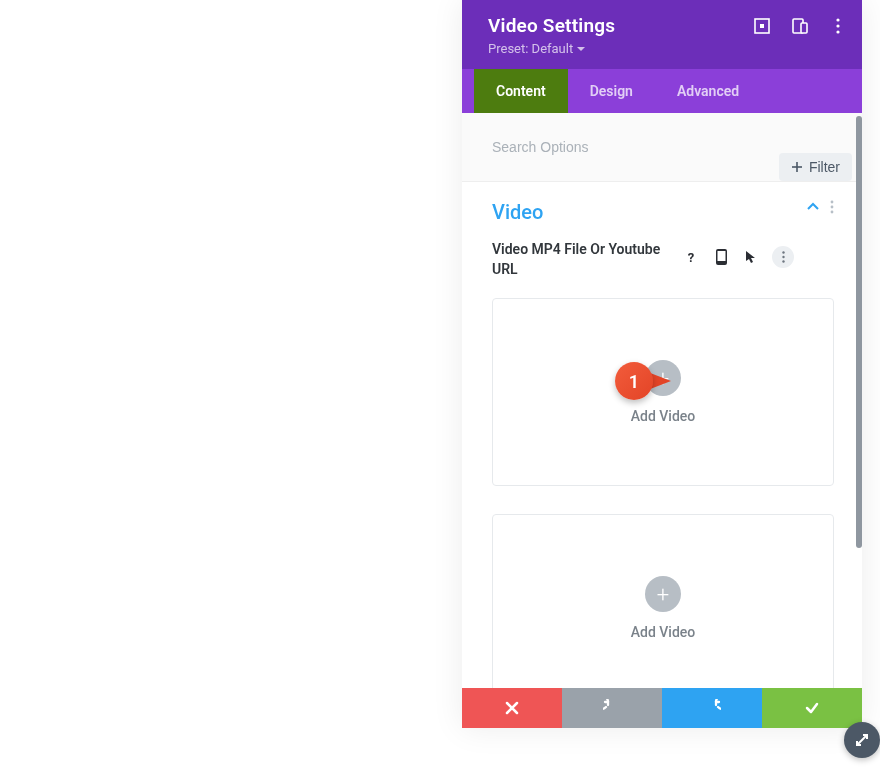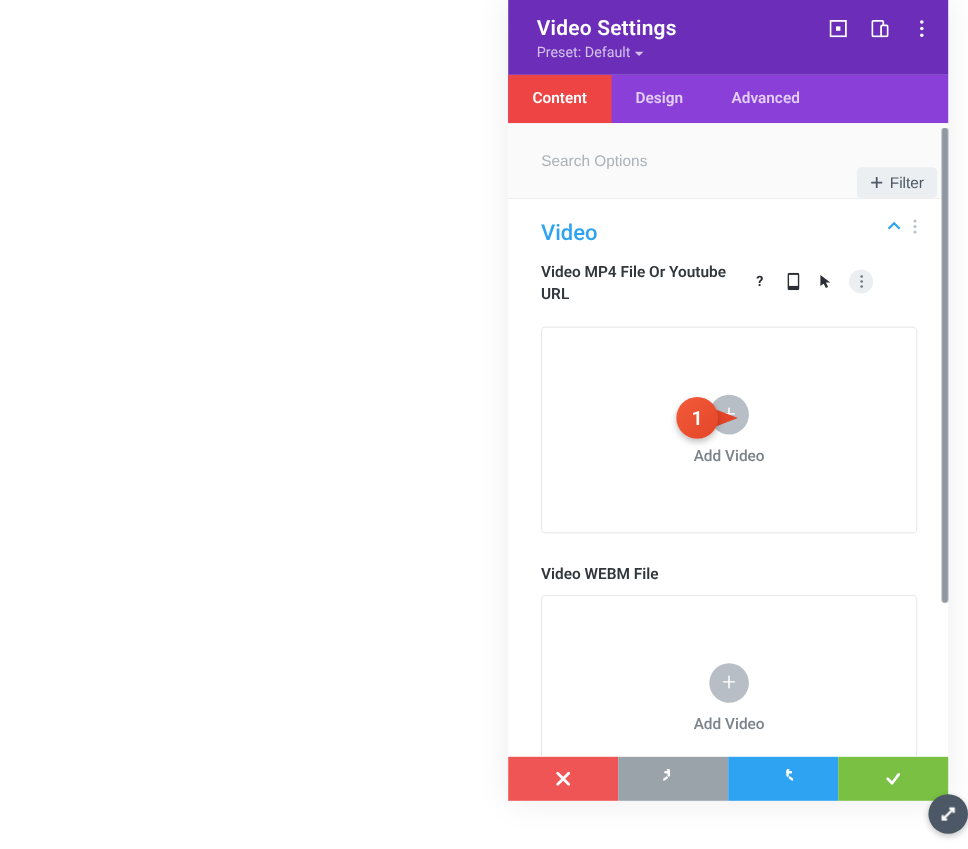--- a/index.html
+++ b/index.html
@@ -72,22 +72,23 @@
       display: flex;
     }
     .tab {
       padding: 14px 22px;
       font-size: 14px;
       font-weight: 600;
       color: rgba(255,255,255,0.75);
       cursor: pointer;
     }
     .tab.active {
-      background: #ef4444;
-      color: #fff;
+      background: #4d7c0f;
+      color: #fff;
+      margin-left: 12px;
     }
     
     .search-row {
       display: flex;
       align-items: center;
       border-bottom: 1px solid #eee;
       background: #fafafa;
       padding: 0 10px 0 0;
     }
     .search-input {
@@ -407,21 +408,20 @@
         <div class="add-circle">+</div>
         <div class="add-text">Add Video</div>
         <div class="marker">
           <div class="marker-body">
             <div class="marker-circle">1</div>
             <div class="marker-tail"></div>
           </div>
         </div>
       </div>
 
-      <div class="field-label single">Video WEBM File</div>
       <div class="dropzone">
         <div class="add-circle">+</div>
         <div class="add-text">Add Video</div>
       </div>
 
     </div>
   </div>
 
   <div class="scroll-indicator"></div>
 

